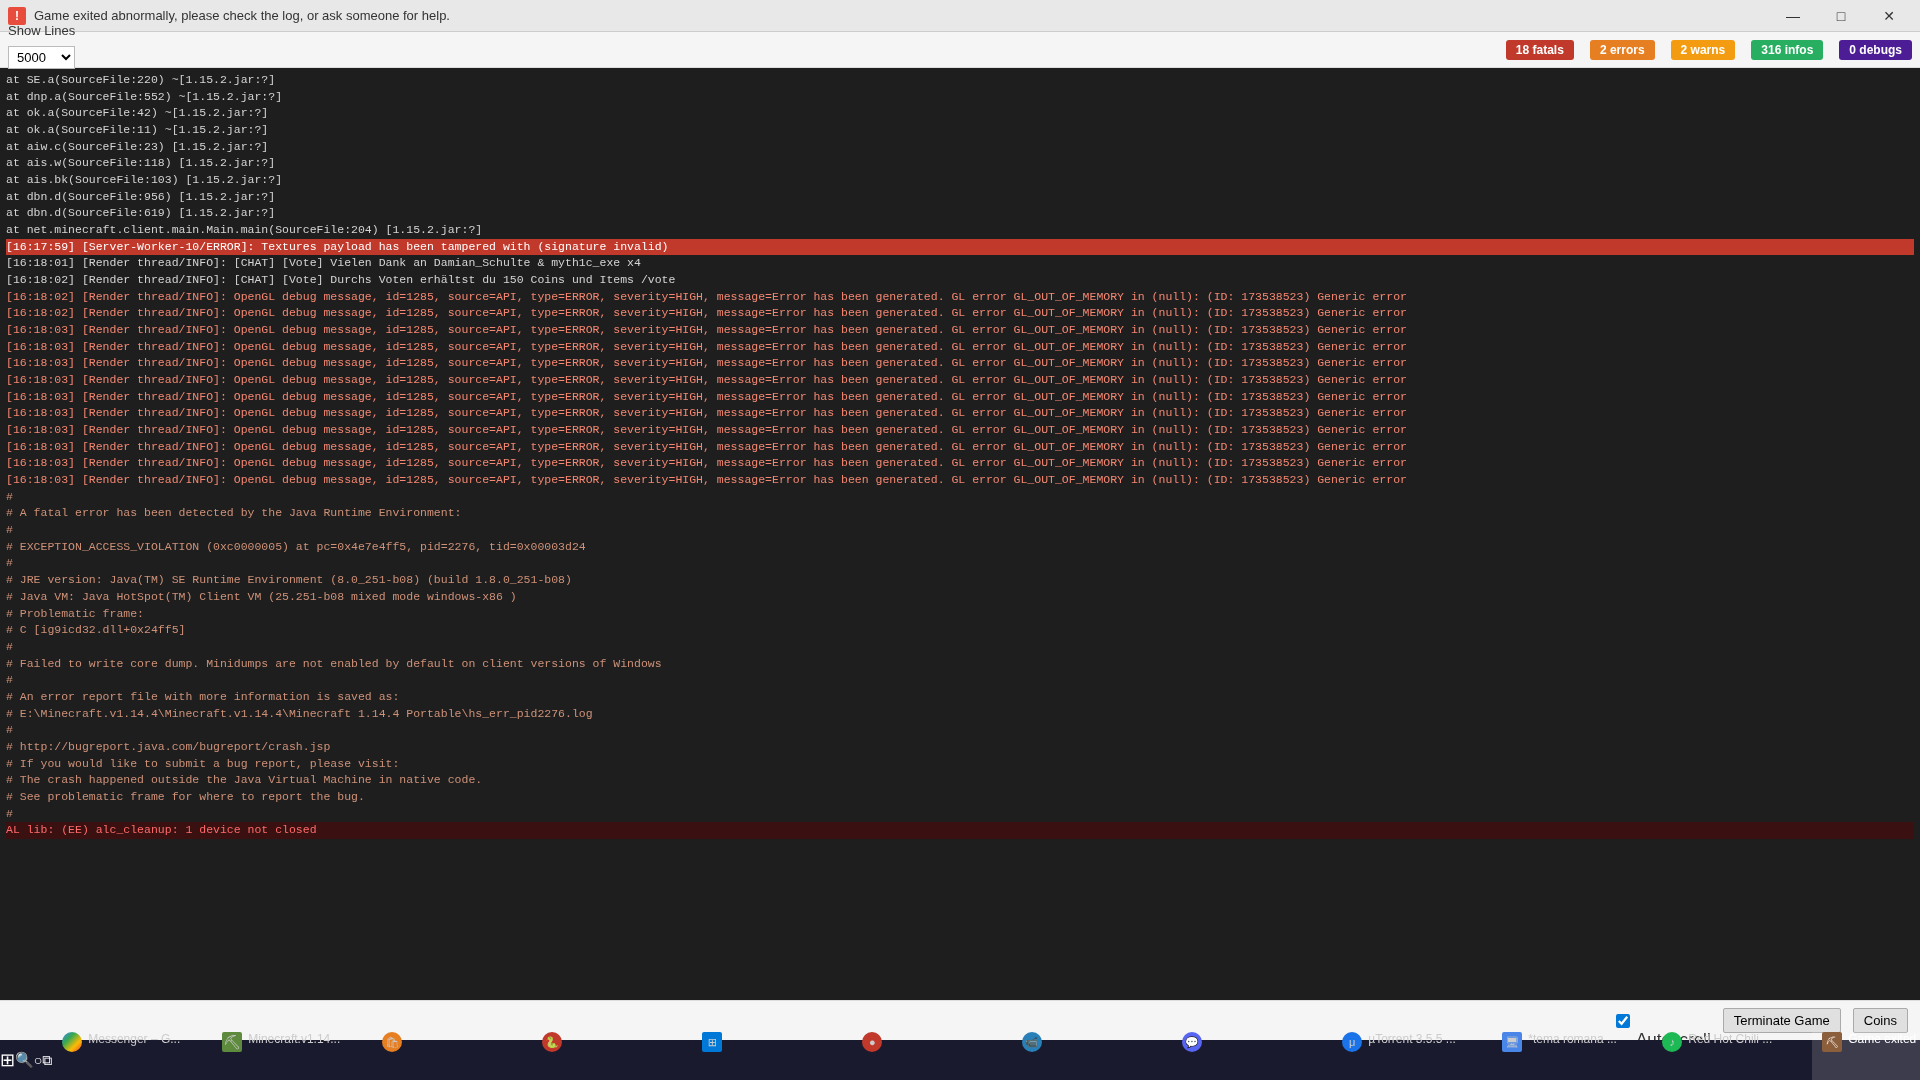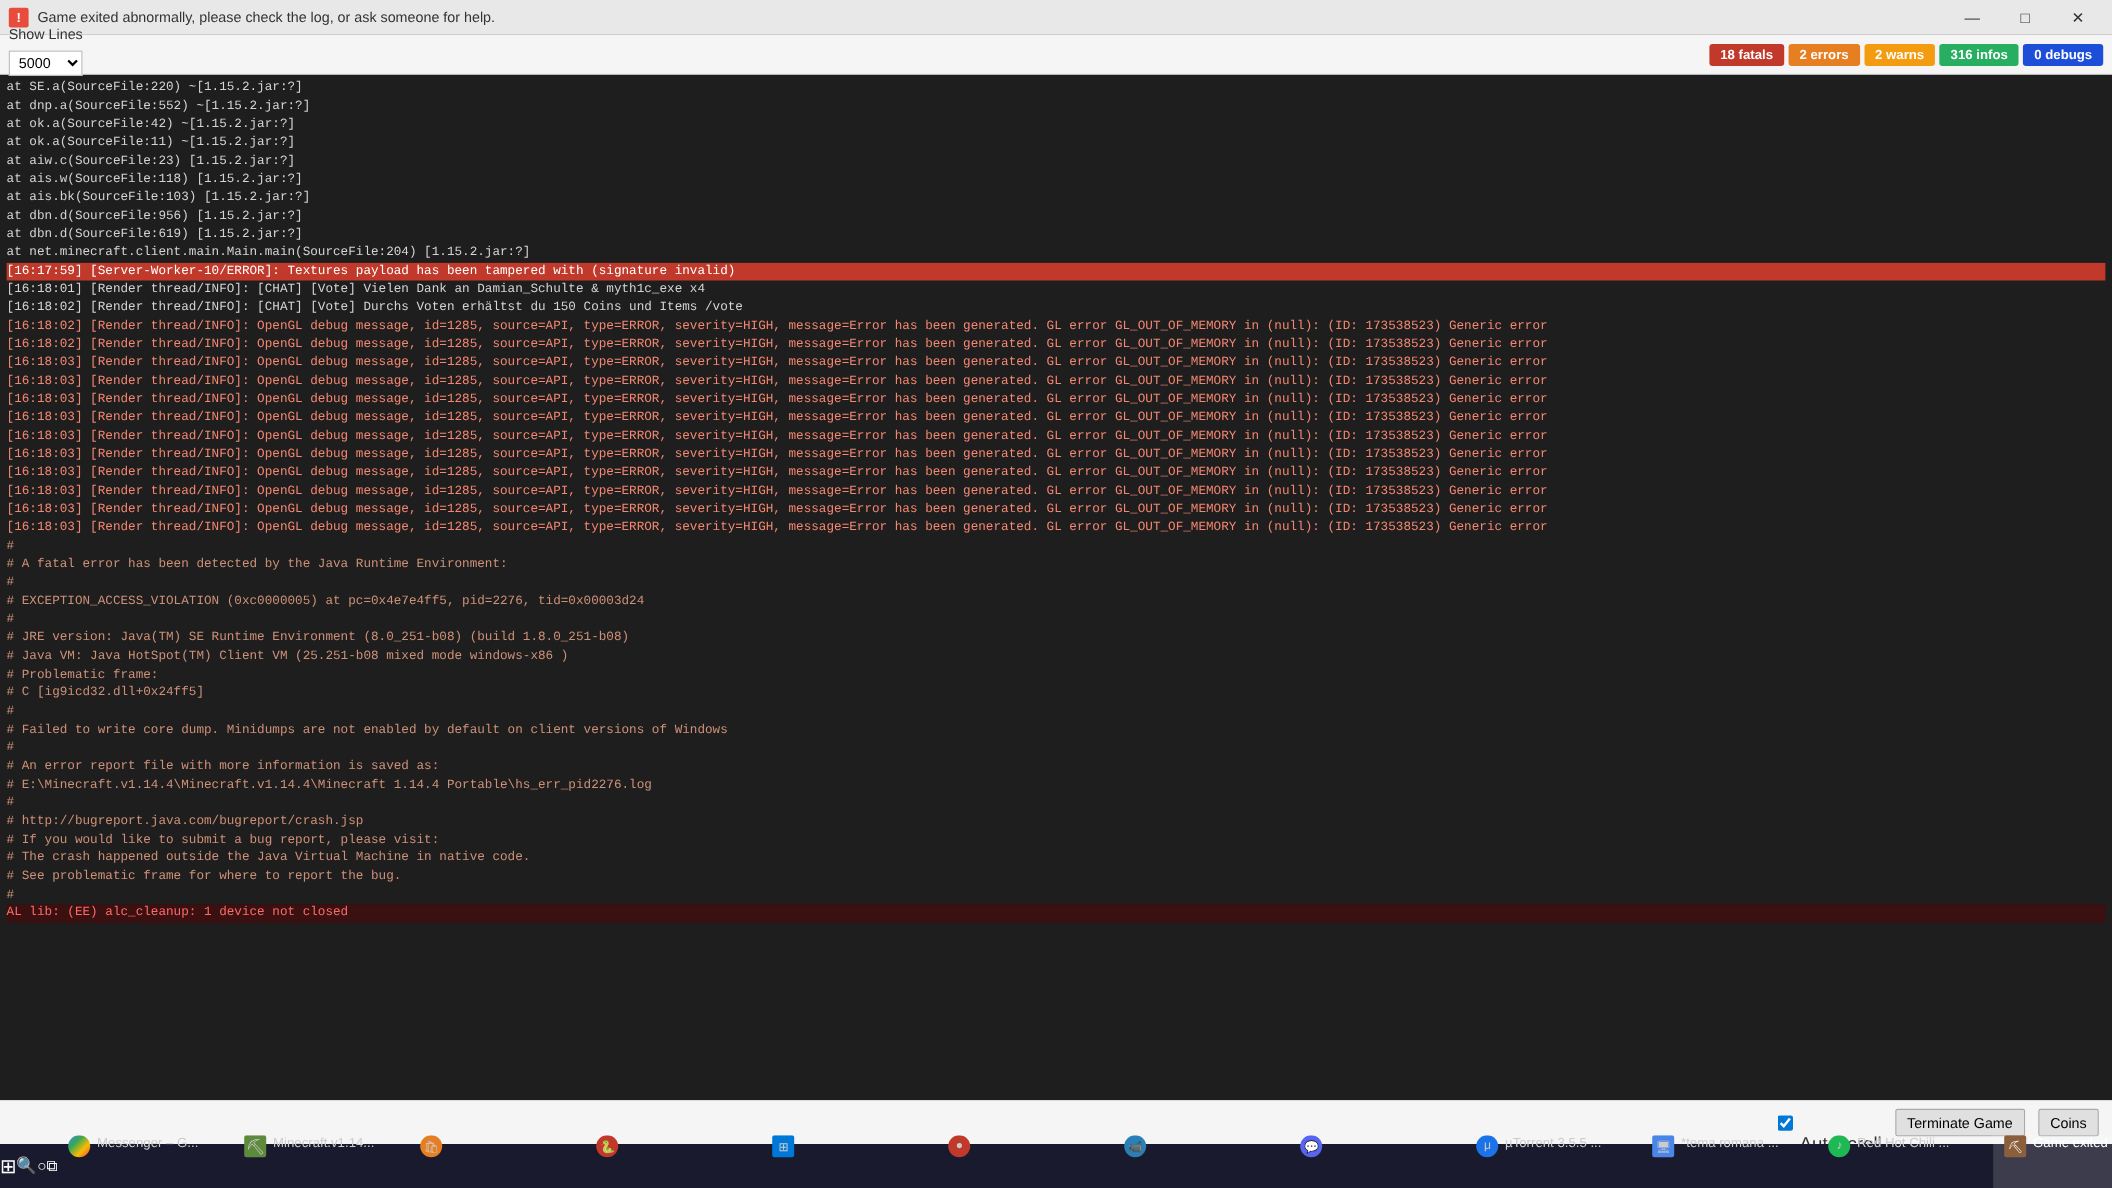--- a/index.html
+++ b/index.html
@@ -18,29 +18,29 @@
     .title-btn { width: 46px; height: 32px; border: none; background: transparent; cursor: pointer; font-size: 14px; color: #333; display: flex; align-items: center; justify-content: center; }
 
     
     .toolbar {
       display: flex; align-items: center; justify-content: space-between;
       padding: 4px 8px; background: #f5f5f5; border-bottom: 1px solid #ddd; height: 36px;
     }
     .toolbar-left { display: flex; align-items: center; gap: 8px; flex-direction: column; }
     .toolbar-label { font-size: 13px; color: #333; }
     .toolbar-select { font-size: 13px; border: 1px solid #bbb; padding: 2px 4px; background: white; cursor: pointer; }
-    .toolbar-right { display: flex; align-items: flex-end; gap: 4px; }
+    .toolbar-right { display: flex; align-items: flex-end; gap: 16px; }
     .badge {
       padding: 3px 10px; border: none; border-radius: 3px; font-size: 12px; font-weight: bold; cursor: pointer; color: white;
     }
     .badge-fatal { background: #c0392b; }
     .badge-error { background: #e67e22; }
     .badge-warn { background: #f39c12; }
     .badge-info { background: #27ae60; }
-    .badge-debug { background: #1d4ed8; }
+    .badge-debug { background: #4c1d95; }
 
     
     .log-area {
       background: #1e1e1e; color: #d4d4d4; font-family: 'Courier New', monospace; font-size: 11.5px;
       overflow-y: auto; height: calc(1080px - 32px - 36px - 40px - 40px);
       padding: 4px 6px; line-height: 1.45;
     }
     .log-line { white-space: nowrap; }
 
     

